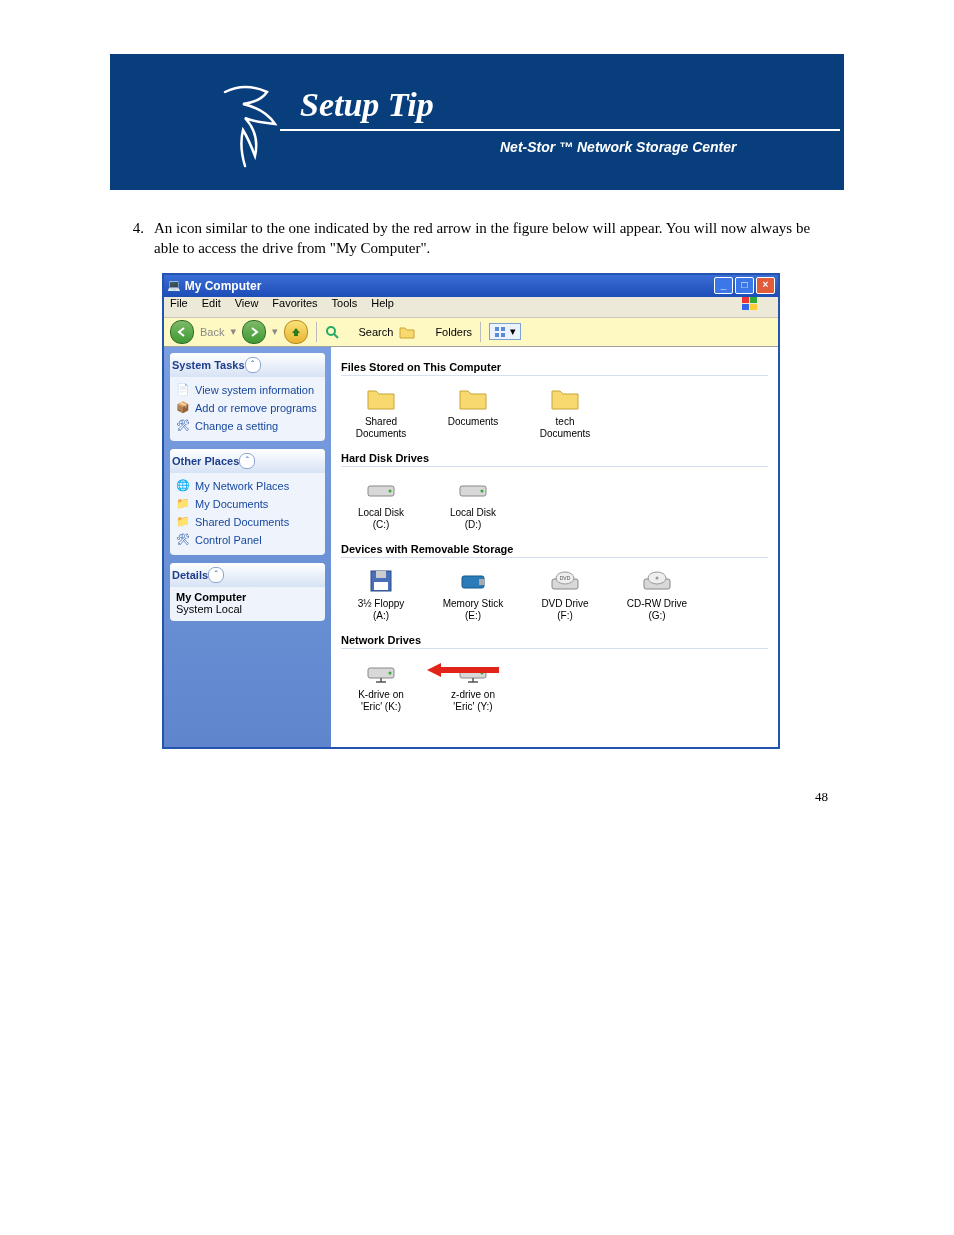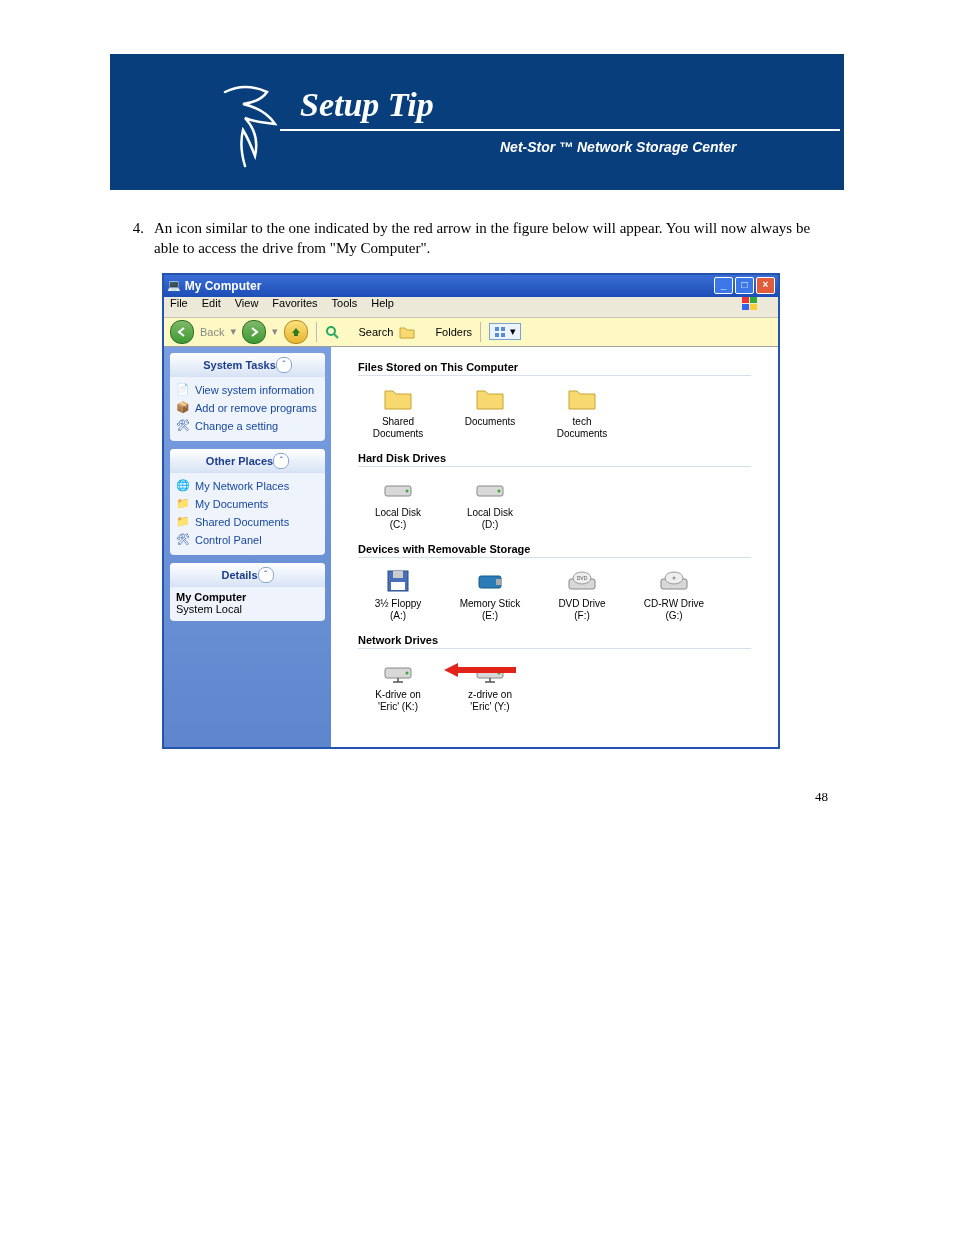--- a/index.html
+++ b/index.html
@@ -25,28 +25,28 @@
 .nbtn{width:22px;height:22px;border:1px solid #bbb;border-radius:11px;display:flex;align-items:center;justify-content:center;background:#f0f0e8}
 .nbtn.on{background:linear-gradient(#7eb968,#3f9a34);border-color:#2c6e22;color:#fff}
 .nbtn.up{background:linear-gradient(#f9e27a,#e9b431);border-color:#b48a1f}
 .tbtxt{color:#888;font-size:11px}
 .tbsep{width:1px;height:20px;background:#bbb;margin:0 2px}
 .tb-item{display:flex;align-items:center;gap:20px;color:#000}
 .viewbtn{border:1px solid #7da2ce;background:#eaf3fe;padding:1px 4px;display:flex;align-items:center;gap:2px}
 .body{display:flex}
 .sidebar{width:155px;background:linear-gradient(#7a9ee0,#5f86cd);padding:6px}
 .panel{background:#eef3fc;border-radius:4px;margin-bottom:8px;overflow:hidden}
-.panel-hd{background:linear-gradient(#fff,#d6e2f5);padding:4px 2px;font-weight:bold;color:#1d3e8c;display:flex;align-items:center;justify-content:center;font-size:11px}
+.panel-hd{background:linear-gradient(#fff,#d6e2f5);padding:4px 2px;font-weight:bold;color:#1d3e8c;display:flex;align-items:center;justify-content:flex-start;font-size:11px}
 .chev{width:14px;height:14px;border:1px solid #8aa4d2;border-radius:7px;background:#fff;color:#4a6fb8;text-align:center;line-height:12px;font-size:9px}
 .panel-bd{padding:4px 6px 6px}
 .plink{display:flex;align-items:center;gap:5px;color:#16479e;padding:2px 0;font-size:11px}
 .pic{width:14px;height:14px;display:inline-flex;align-items:center;justify-content:center}
 .details{color:#000;font-size:11px}
 .details b{color:#000}
-.content{flex:1;background:#fff;padding:6px 27px 14px;min-height:380px}
+.content{flex:1;background:#fff;padding:6px 10px 14px;min-height:380px}
 .sect-hd{font-weight:bold;font-size:11px;border-bottom:1px solid #d5dff0;padding:2px 0;margin:6px 0 8px}
 .icons{display:flex;gap:28px;flex-wrap:wrap;margin:0 0 10px 8px}
 .ic{width:64px;text-align:center;font-size:10px;line-height:1.2}
 .ic .g{height:30px;display:flex;align-items:center;justify-content:center;margin-bottom:2px}
 .arrow{position:relative}
 .redarrow{position:absolute;left:78px;top:6px;width:72px;height:14px}
 .pgnum{text-align:right;font-size:13px;margin:40px 16px 0 0}
 </style>
 </head>
 <body>

